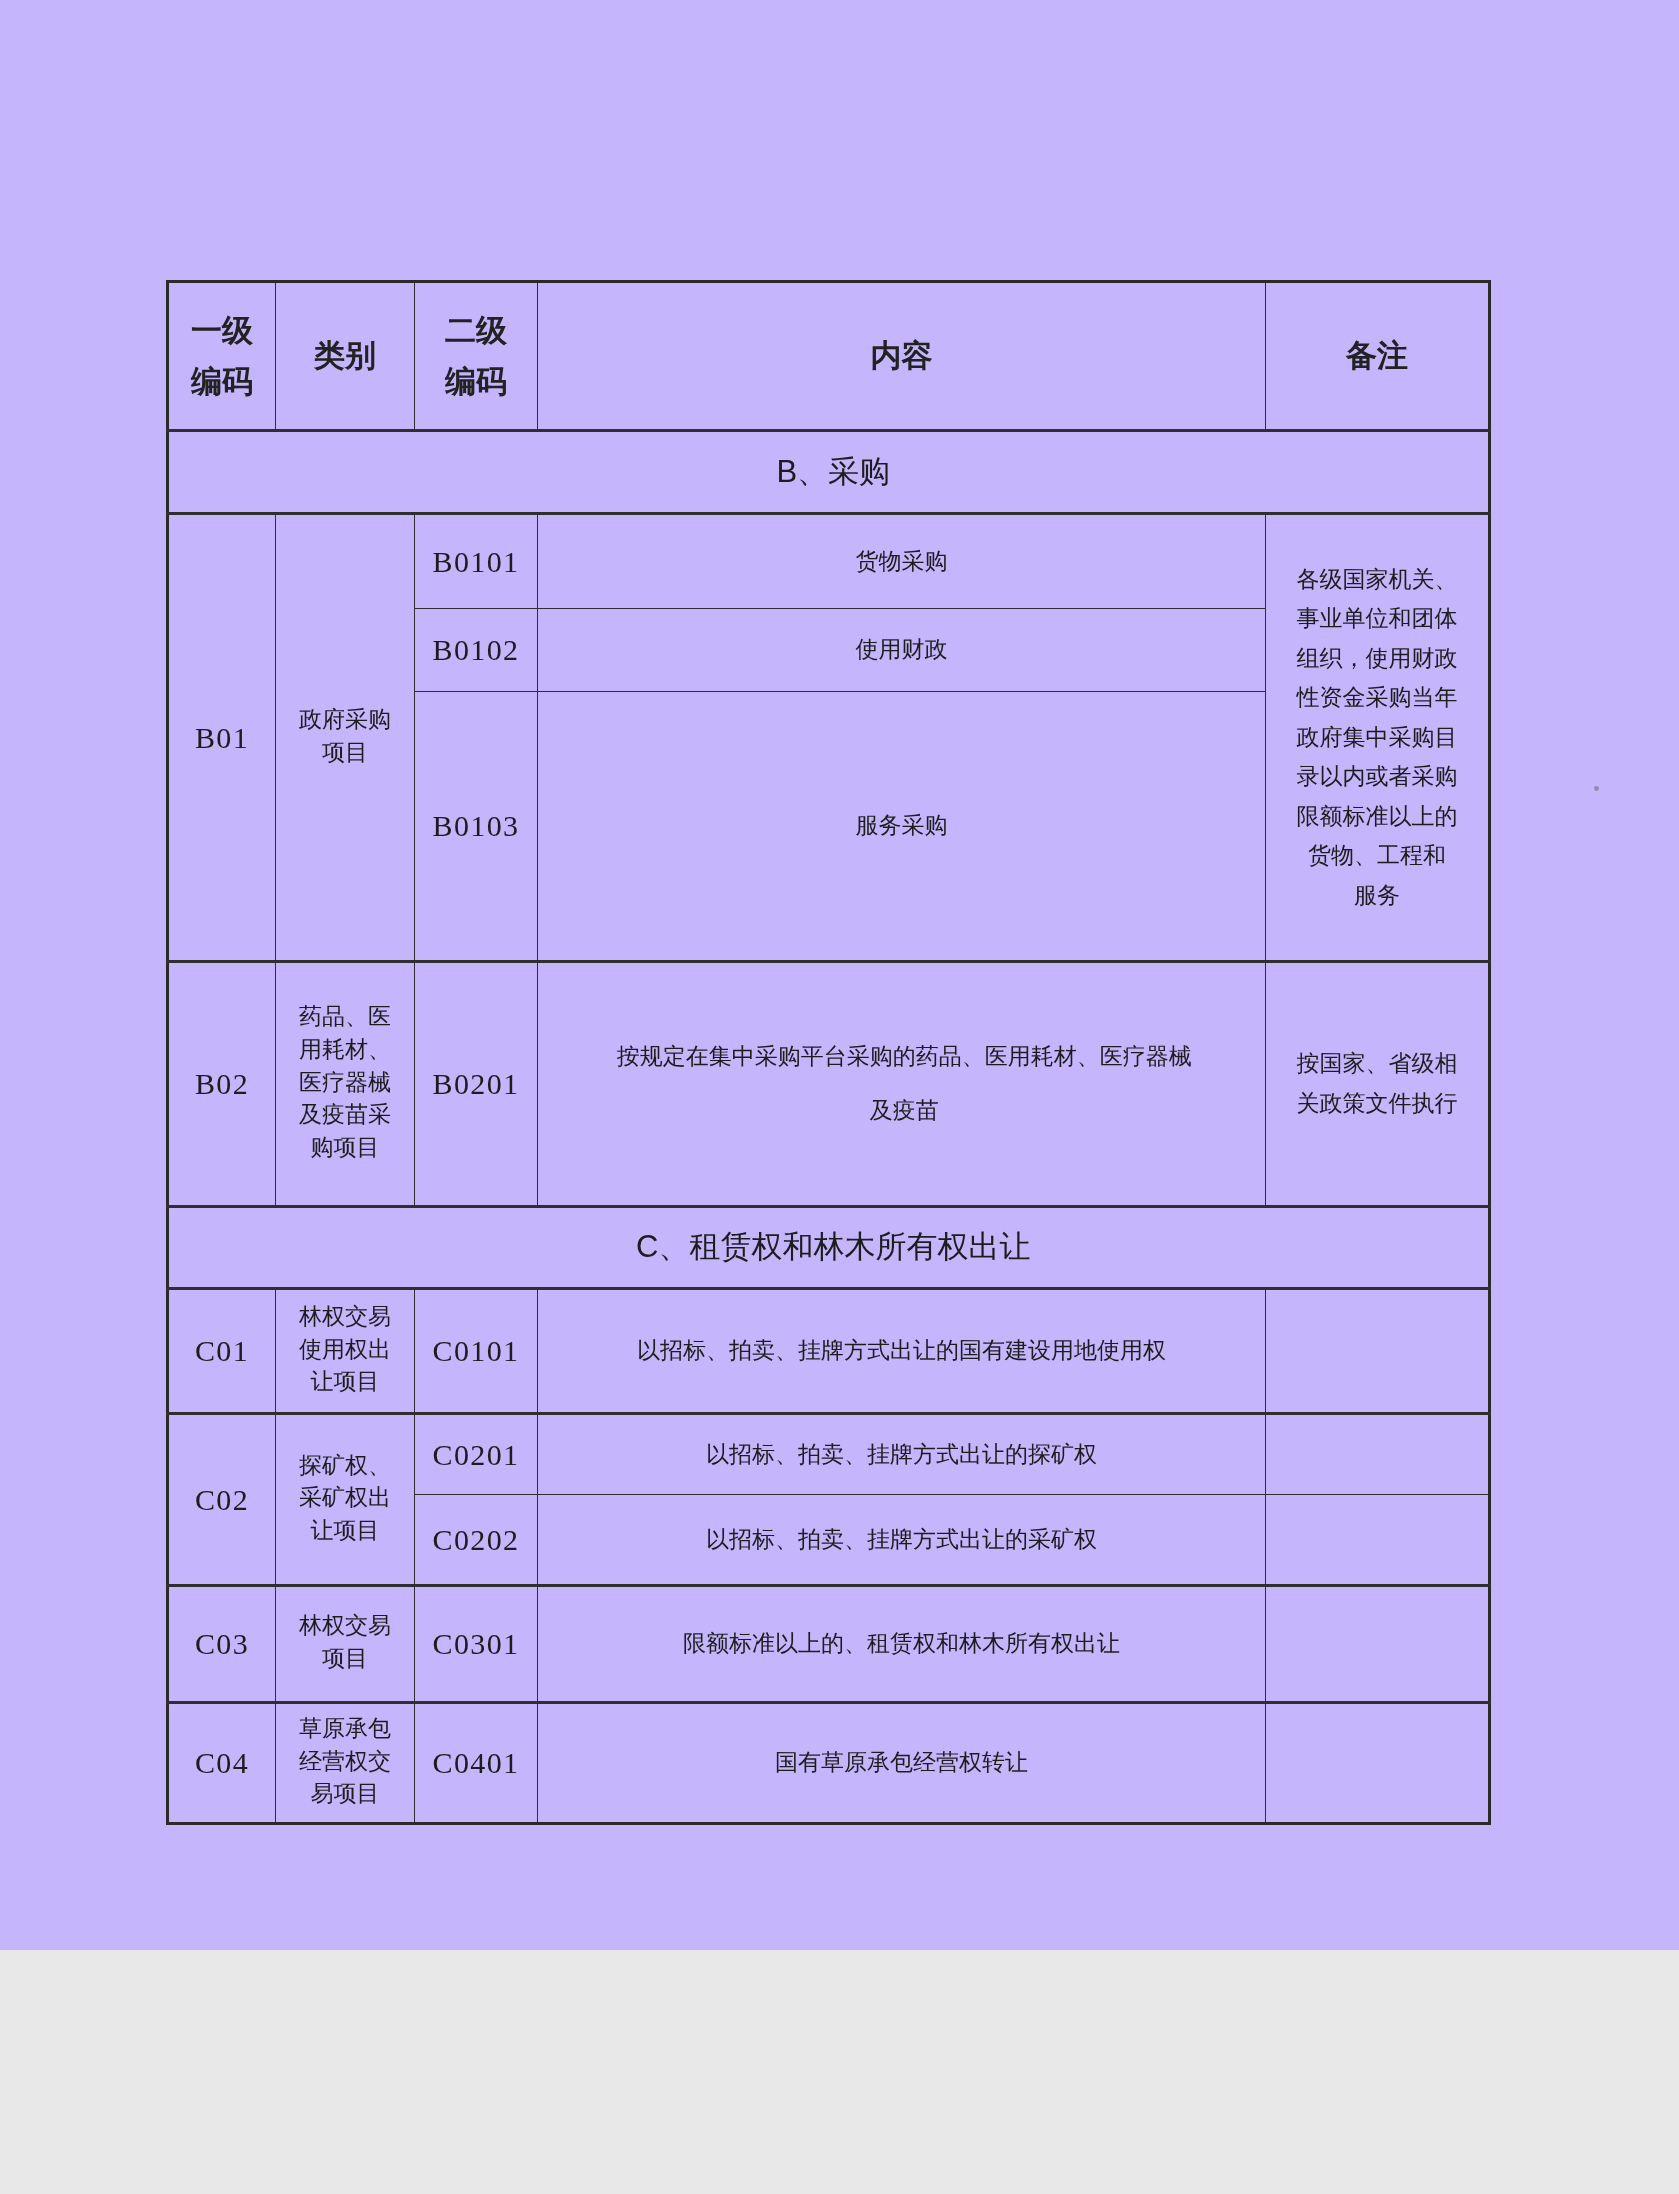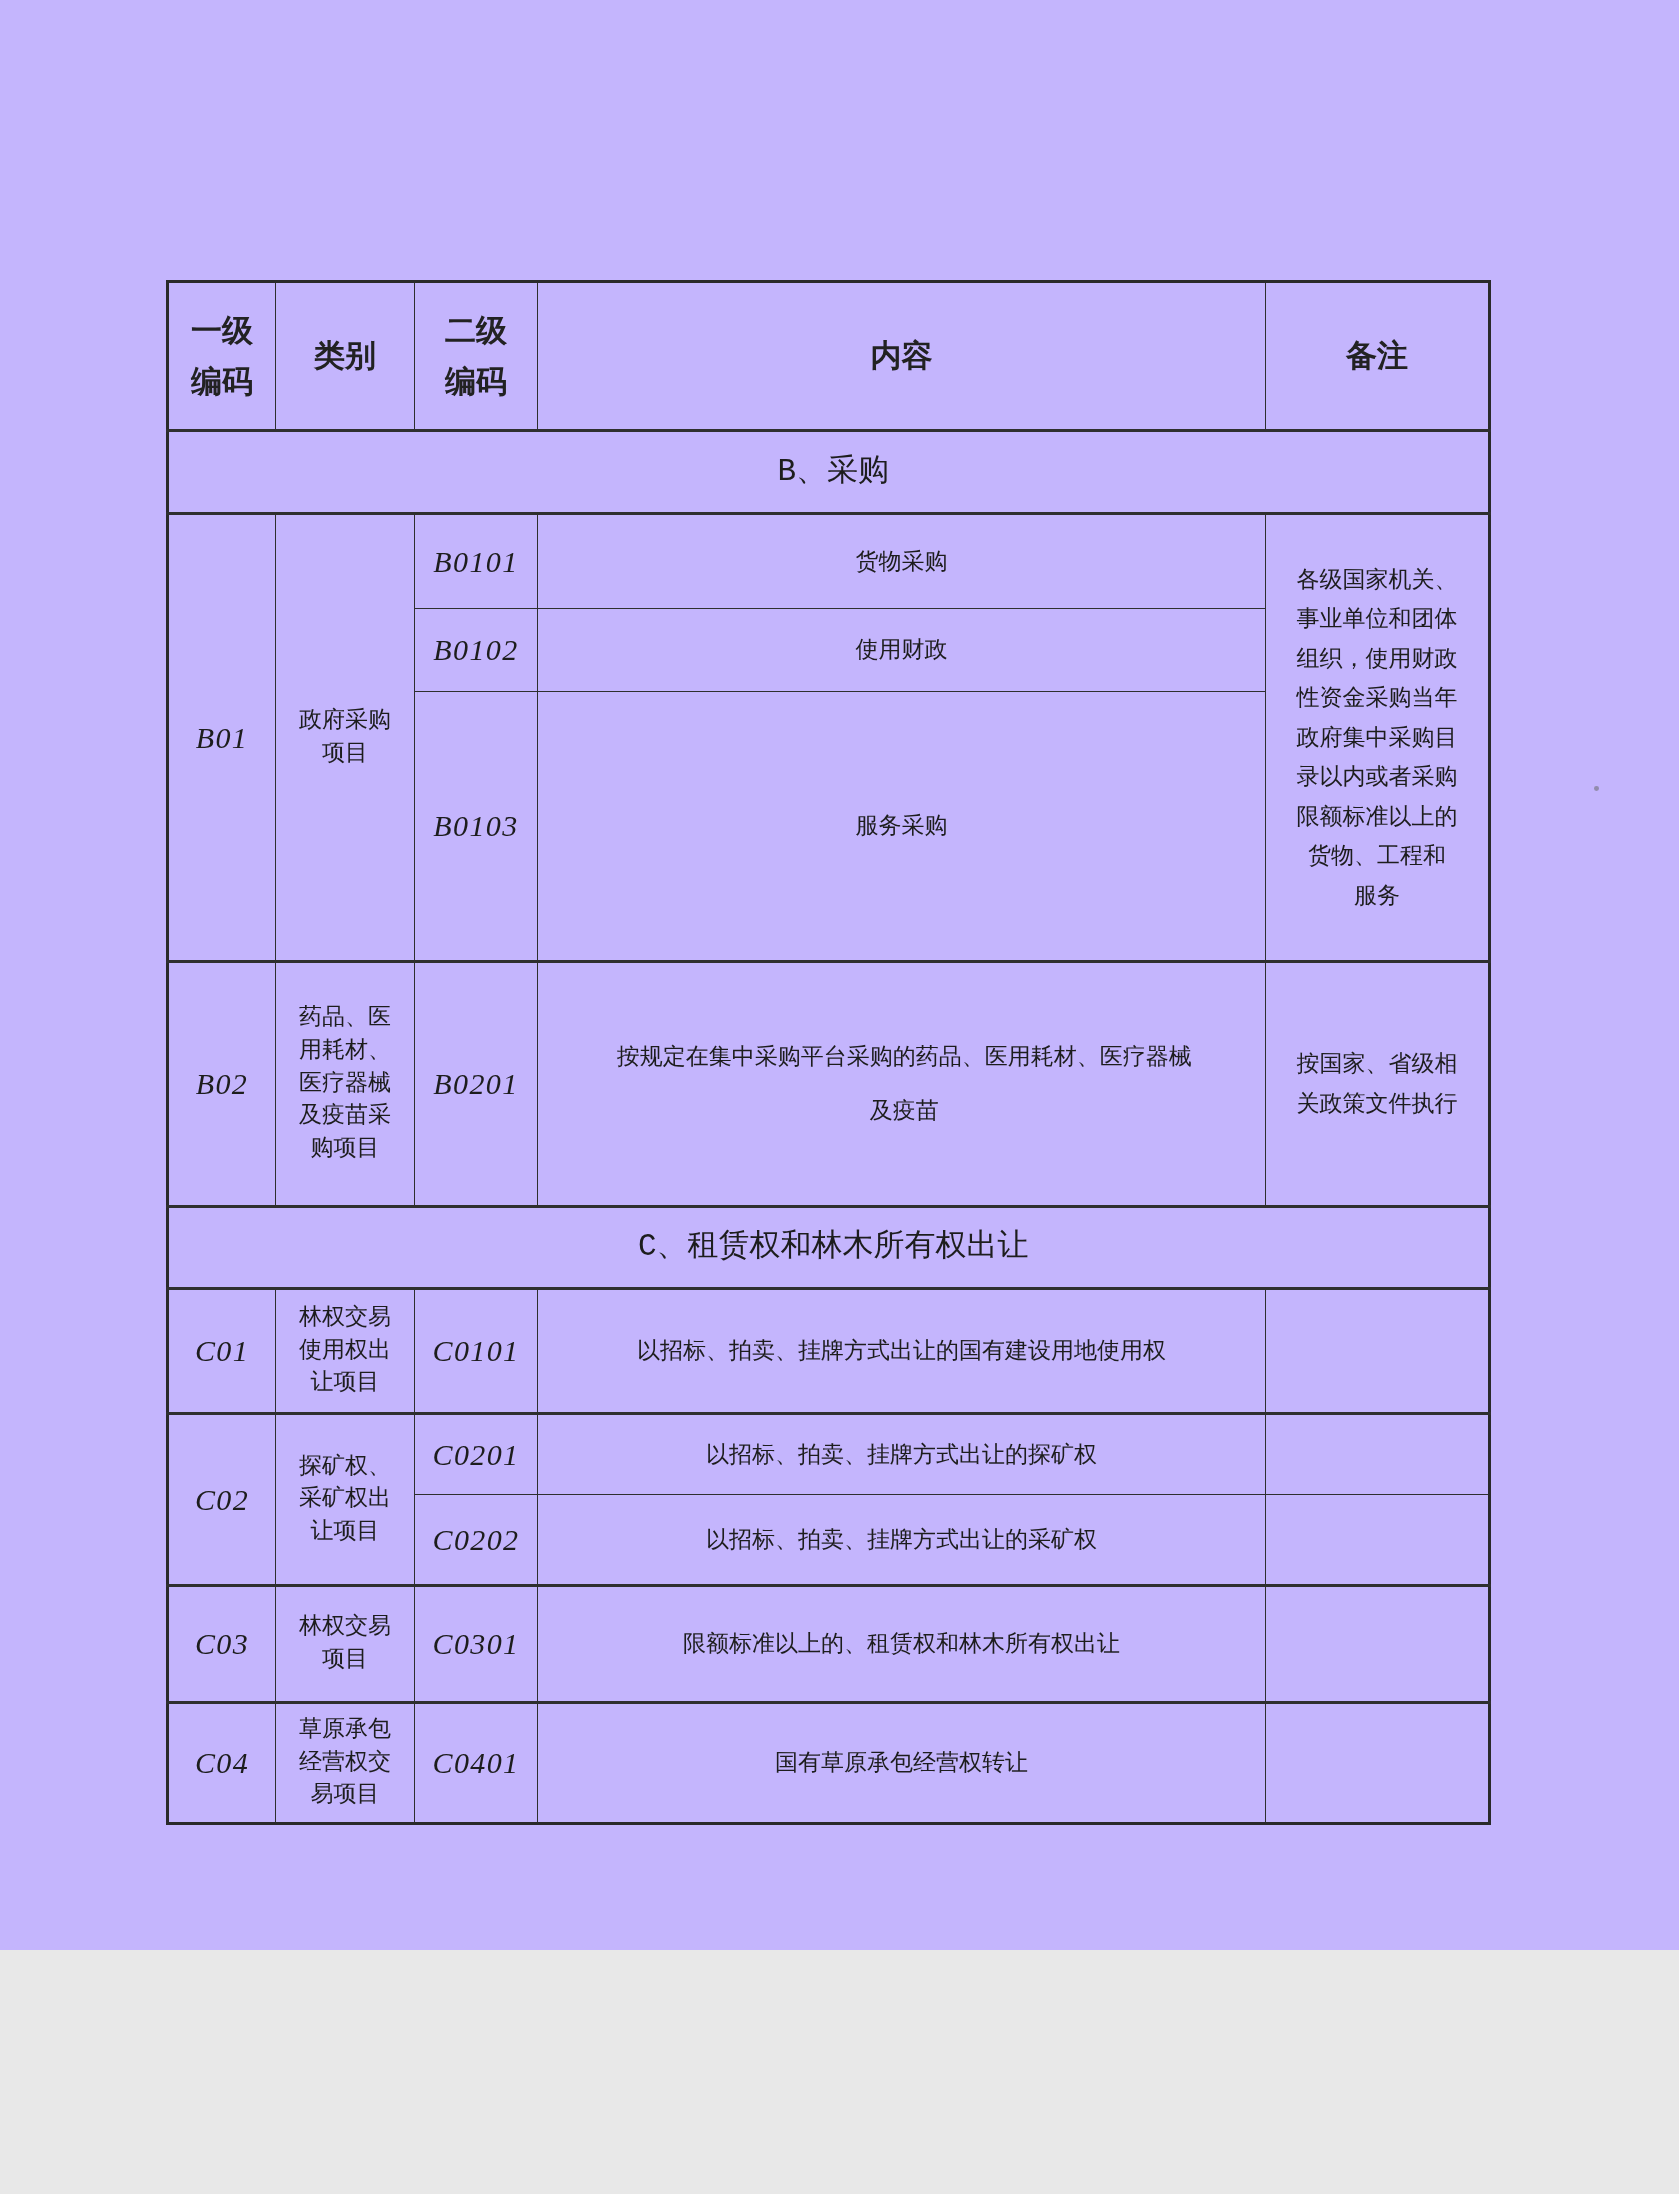--- a/index.html
+++ b/index.html
@@ -38,23 +38,23 @@
     font-weight: bold;
     font-size: 31px;
     line-height: 1.65;
     color: #222;
   }
   .section-cell {
     text-align: center;
     padding-left: 17.7px !important;
     font-weight: bold;
     font-size: 31px !important;
-    font-family: Liberation Mono, monospace;
-  }
-  .code-cell { font-size: 30px !important; letter-spacing: 1.4px; font-style: italic; }
+    font-family: Liberation Sans, sans-serif;
+  }
+  .code-cell { font-size: 30px !important; letter-spacing: 1.4px; }
   .cat-cell  { line-height: 1.42 !important; padding: 4.1px 2.7px !important; font-family: Liberation Mono, monospace; }
   .remark-cell { line-height: 1.72 !important; padding: 4.1px 6.8px !important; }
   .content-left {
     text-align: left;
     padding-left: 13.6px !important;
     line-height: 2.35 !important;
   }
   .page-number {
     position: absolute;
     left: 225px;

